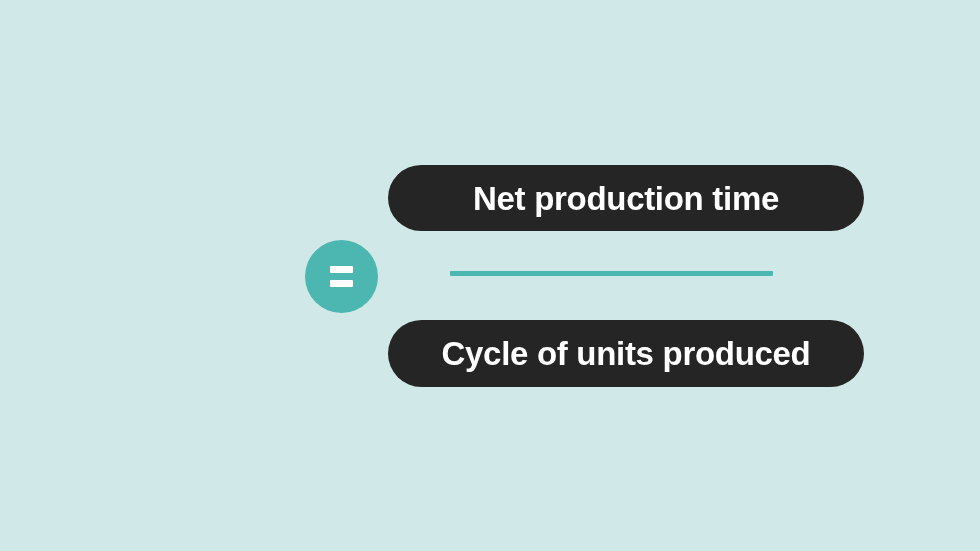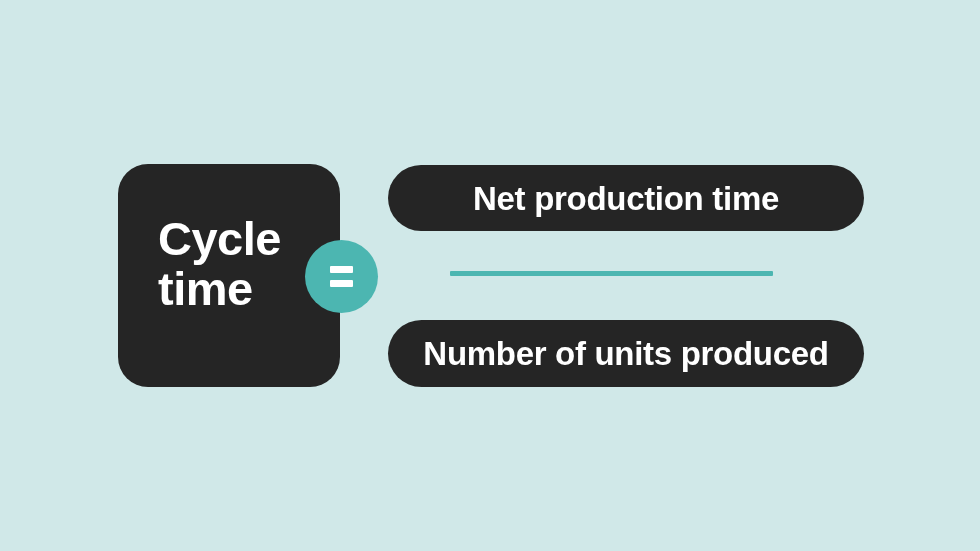--- a/index.html
+++ b/index.html
@@ -117,39 +117,35 @@
     height: 5px;
     background: #4cb6b1;
     border-radius: 1px;
   }
 </style>
 </head>
 <body>
 
 <div id="canvas">
 
-  <div class="term-card">
-    <div class="term-label">Cycle
-time</div>
-  </div>
 
   <div class="equals-badge">
     <span class="equals-glyph">
       <span></span>
       <span></span>
     </span>
   </div>
 
   <div class="fraction">
 
     <div class="pill pill-numerator">
       <span class="pill-text">Net production time</span>
     </div>
 
     <div class="fraction-bar"></div>
 
     <div class="pill pill-denominator">
-      <span class="pill-text">Number of units produced</span>
+      <span class="pill-text">Cycle of units produced</span>
     </div>
 
   </div>
 
 </div>
 
 </body></html>

